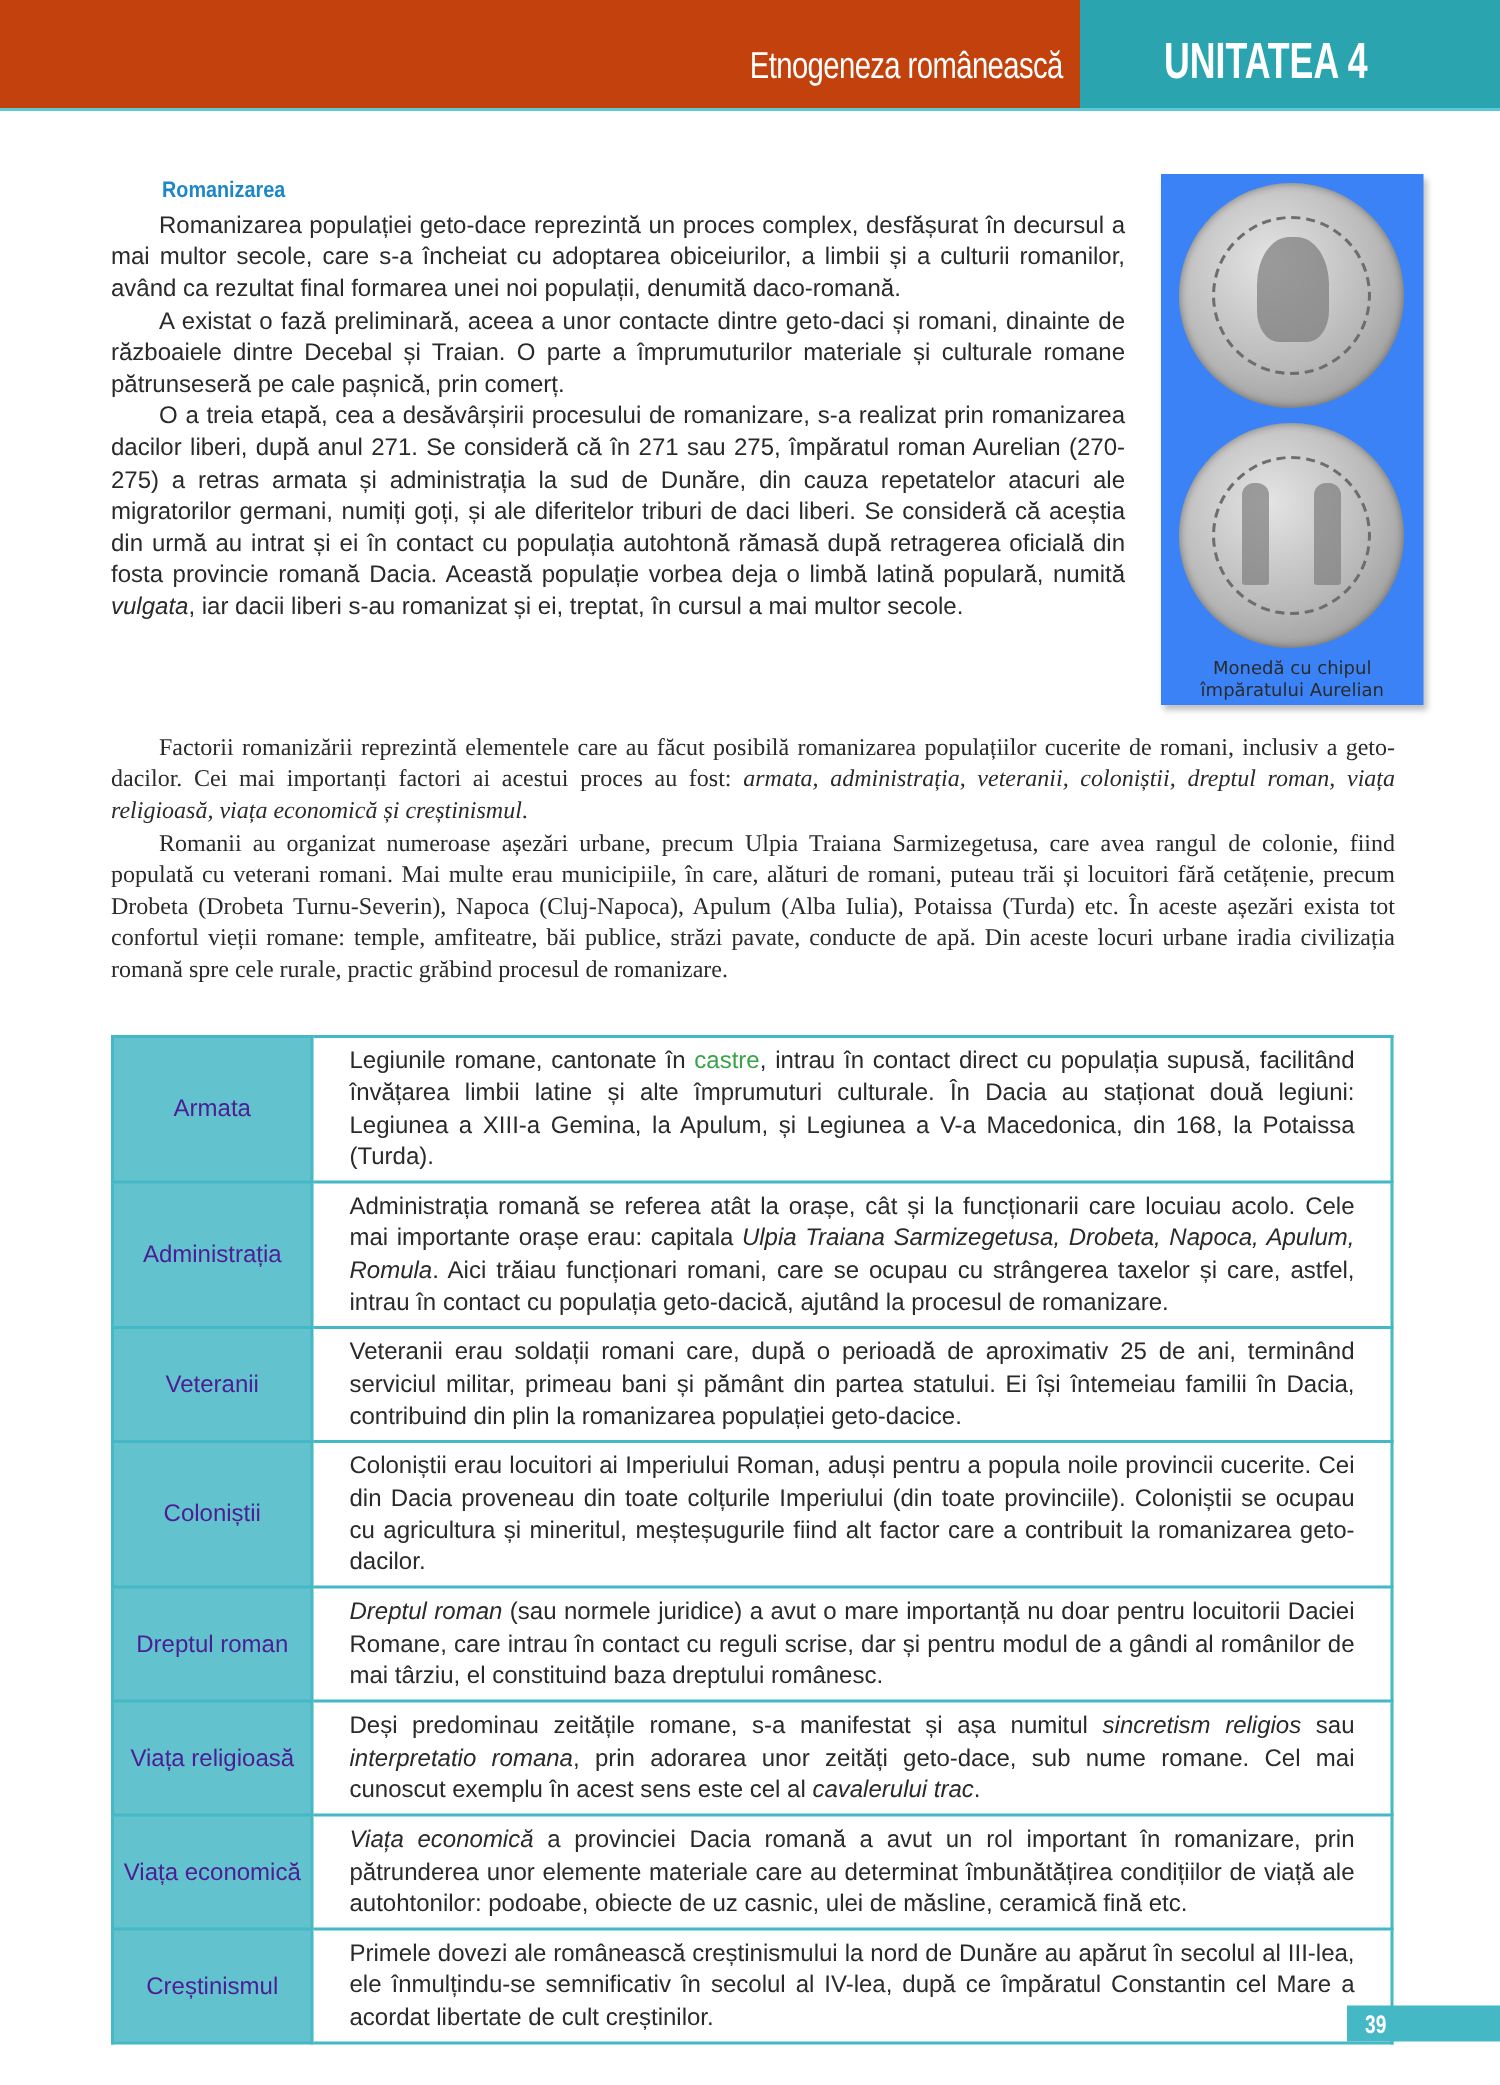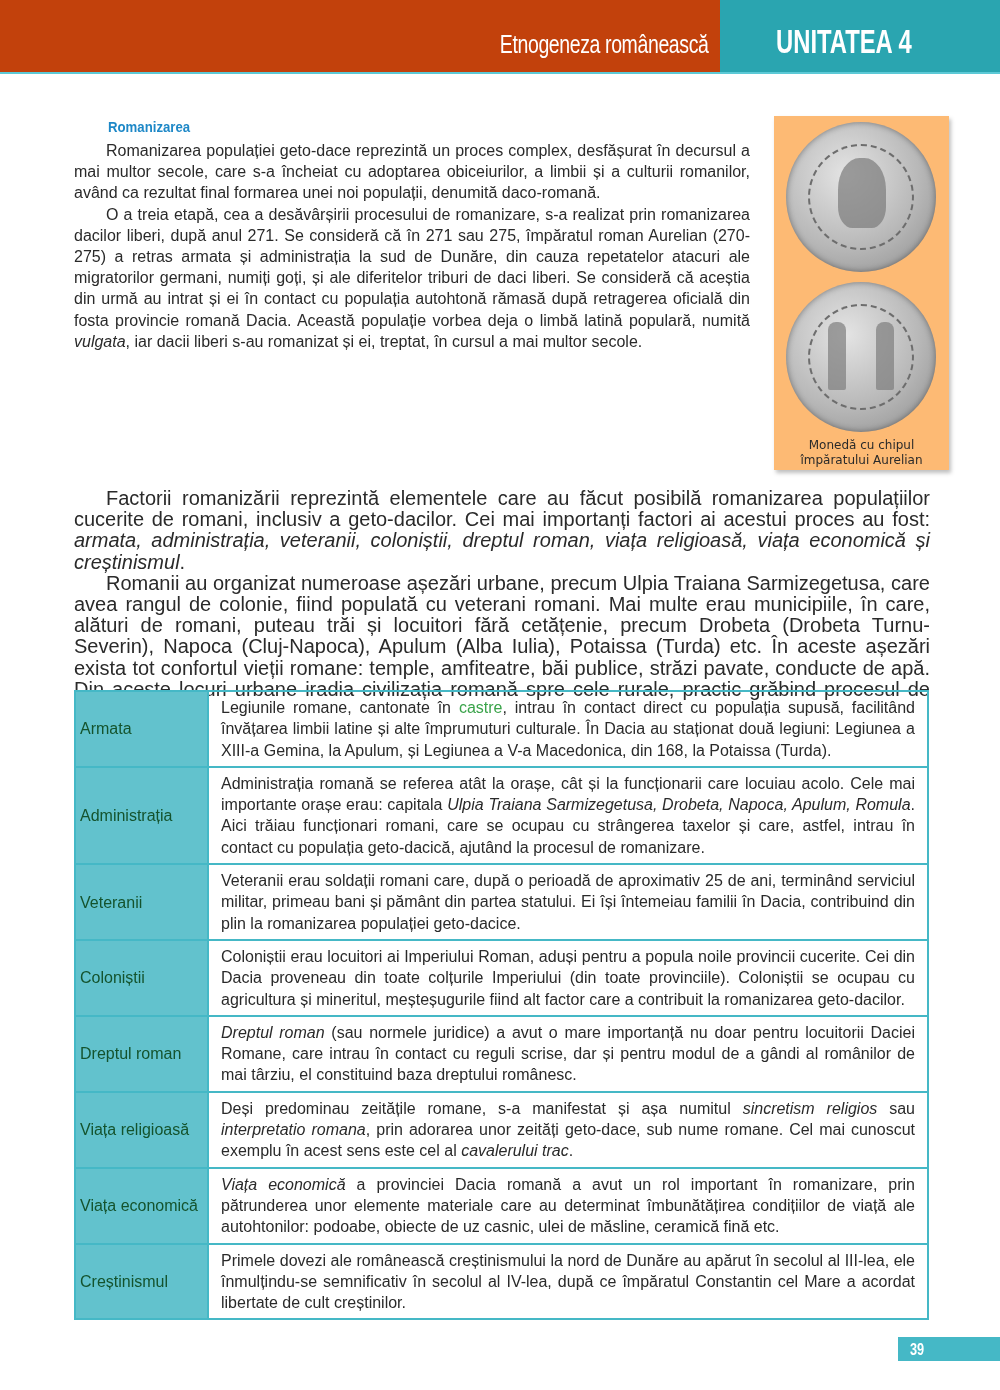--- a/index.html
+++ b/index.html
@@ -33,25 +33,25 @@
     transform: scaleX(0.88); transform-origin: left center;
   }
   .body-text {
     position: absolute; left: 74px; top: 140px; width: 676px;
     font-size: 16px; line-height: 21.2px; text-align: justify;
     font-family: "Liberation Sans Narrow", "Liberation Sans", sans-serif;
   }
   .body-text p, .wide-text p { margin: 0; text-indent: 32px; }
   .wide-text {
     position: absolute; left: 74px; top: 488px; width: 856px;
-    font-size: 20px; line-height: 21.2px; text-align: justify;
+    font-size: 16px; line-height: 21.2px; text-align: justify; font-family: Liberation Serif, serif;
   }
   .coin-figure {
     position: absolute; left: 774px; top: 116px; width: 175px; height: 354px;
-    background: #fdba74; box-shadow: 2px 3px 4px rgba(0,0,0,0.25);
+    background: #3b82f6; box-shadow: 2px 3px 4px rgba(0,0,0,0.25);
   }
   .coin {
     position: absolute; left: 12px; width: 150px; height: 150px; border-radius: 50%;
     background: radial-gradient(circle at 40% 35%, #e4e4e4 0%, #b8b8b8 55%, #8a8a8a 100%);
     box-shadow: inset 0 0 6px rgba(0,0,0,0.4);
   }
   .coin.obverse { top: 6px; }
   .coin.reverse { top: 166px; }
   .coin .inner {
     position: absolute; left: 22px; top: 22px; width: 106px; height: 106px; border-radius: 50%;
@@ -69,25 +69,25 @@
   .caption {
     position: absolute; left: 0; top: 322px; width: 175px; text-align: center;
     font-family: "DejaVu Sans", sans-serif; font-size: 12px; line-height: 15px; color: #2a2a2a;
   }
   table.factors {
     position: absolute; left: 74px; top: 690px; width: 855px;
     border-collapse: collapse; border: 2px solid #45b8c6;
   }
   table.factors td { border: 2px solid #45b8c6; vertical-align: middle; }
   table.factors td.label {
-    width: 123px; background: #62c2cd; color: #14532d; text-align: left;
+    width: 123px; background: #62c2cd; color: #4c1d95; text-align: center;
     font-size: 16px; line-height: 21px; padding: 0 4px;
   }
   table.factors td.desc {
-    padding: 5px 12px; font-size: 16px; line-height: 21.3px; text-align: justify; color: #2a2a2a;
+    padding: 5px 24px; font-size: 16px; line-height: 21.3px; text-align: justify; color: #2a2a2a;
   }
   .green { color: #3aa34a; }
   em { font-style: italic; }
   .page-number {
     position: absolute; left: 898px; top: 1337px; width: 102px; height: 24px; background: #45b8c6;
   }
   .page-number span {
     position: absolute; left: 12px; top: 3px; color: #fff; font-size: 17px; font-weight: bold;
     transform: scaleX(0.75); transform-origin: left center;
   }
@@ -99,20 +99,21 @@
   <div class="chapter">Etnogeneza românească</div>
   <div class="unit">
     <span>UNITATEA 4</span>
   </div>
 </div>
 
 <div class="section-title">Romanizarea</div>
 
 <div class="body-text">
   <p>Romanizarea populației geto-dace reprezintă un proces complex, desfășurat în decursul a mai multor secole, care s-a încheiat cu adoptarea obiceiurilor, a limbii și a culturii romanilor, având ca rezultat final formarea unei noi populații, denumită daco-romană.</p>
+  <p>A existat o fază preliminară, aceea a unor contacte dintre geto-daci și romani, dinainte de războaiele dintre Decebal și Traian. O parte a împrumuturilor materiale și culturale romane pătrunseseră pe cale pașnică, prin comerț.</p>
   <p><span>O a treia etapă, cea a desăvârșirii procesului de romanizare, s-a realizat prin romanizarea dacilor liberi, după anul 271. Se consideră că în 271 sau 275, împăratul roman Aurelian (270-275) a retras armata și administrația la sud de Dunăre, din cauza repetatelor atacuri ale migratorilor germani, numiți goți, și ale diferitelor triburi de daci liberi. Se consideră că aceștia din urmă au intrat și ei în contact cu populația autohtonă rămasă după retragerea oficială din fosta provincie romană Dacia. Această populație vorbea deja o limbă latină populară, numită </span><em>vulgata</em><span>, iar dacii liberi s-au romanizat și ei, treptat, în cursul a mai multor secole.</span></p>
 </div>
 
 <div class="coin-figure">
   <div class="coin obverse">
     <div class="inner"></div>
     <div class="portrait"></div>
   </div>
   <div class="coin reverse">
     <div class="inner"></div>

